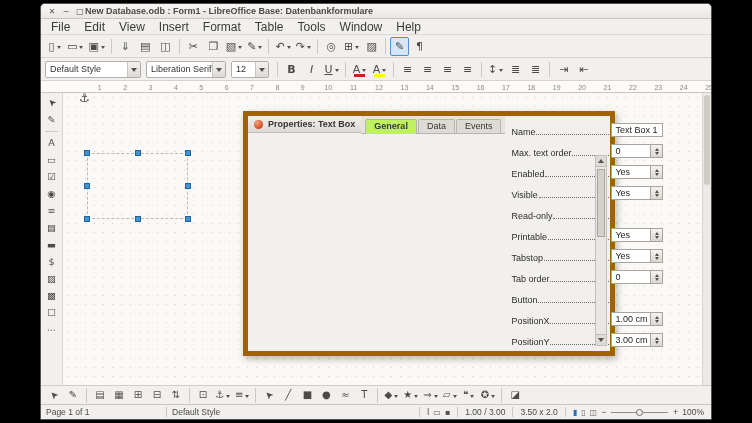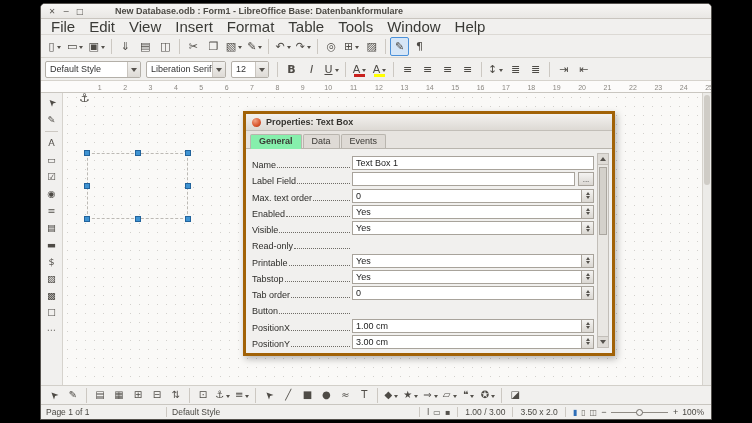--- a/index.html
+++ b/index.html
@@ -4,21 +4,21 @@
 <style>
 *{box-sizing:border-box;margin:0;padding:0}
 html,body{width:752px;height:423px;background:#000;overflow:hidden;font-family:"Liberation Sans",sans-serif}
 .window{position:absolute;left:40px;top:3px;width:672px;height:417px;background:#f1f0ee;border:1px solid #55524e;border-radius:5px 5px 0 0;display:flex;flex-direction:column;overflow:hidden}
 
 .titlebar{height:15px;flex:none;display:flex;align-items:center;gap:4px;padding:0 6px;background:linear-gradient(#f7f6f4,#e9e7e4);border-bottom:1px solid #c9c5bf}
 .win-btn{font-size:8px;color:#5a5752;width:10px;text-align:center;line-height:11px;font-family:"DejaVu Sans",sans-serif}
 .title-text{font-size:9px;font-weight:bold;color:#4c4a45;margin-left:2px;white-space:nowrap;overflow:hidden}
 
 .menubar{height:16px;flex:none;display:flex;align-items:center;padding:0 3px;background:#f1f0ee;border-bottom:1px solid #dcd9d4}
-.menu-item{font-size:15px;color:#3a3a36;padding:1px 7px;border-radius:2px}
+.menu-item{font-size:12px;color:#3a3a36;padding:1px 7px;border-radius:2px}
 
 .toolbar{height:23px;flex:none;display:flex;align-items:center;padding:0 4px;background:#f1f0ee;border-bottom:1px solid #d6d3cd;gap:1px}
 .tb-rest{display:flex;align-items:center;gap:1px}
 .tbtn{height:19px;min-width:19px;display:inline-flex;align-items:center;justify-content:center;border-radius:2px;color:#4e4b46;padding:0 2px}
 .tbtn .glyph{font-family:"DejaVu Sans",sans-serif;font-size:11px;line-height:1}
 .tbtn.drop::after{content:"";width:0;height:0;border:2.5px solid transparent;border-top:3.5px solid #55524d;margin-left:2px;transform:translateY(2px)}
 .tbtn.active{border:1px solid #4a90d9;background:#d6e6f7}
 .tsep{width:1px;height:15px;background:#ccc8c2;margin:0 3px;flex:none}
 .colorbar{background-image:linear-gradient(var(--swatch),var(--swatch));background-size:11px 3px;background-position:center bottom 2px;background-repeat:no-repeat}
 .tbtn[data-name="bold-button"] .glyph{font-weight:bold}
@@ -44,27 +44,27 @@
 .vscroll{width:9px;flex:none;background:#ecebe8;border-left:1px solid #d6d3cd}
 .vthumb{margin:2px 1px;height:90px;background:#cfccc6;border-radius:3px}
 .anchor{position:absolute;left:16px;top:-2px;font-family:"DejaVu Sans",sans-serif;font-size:12px;color:#55524d}
 .push-btn{position:absolute;left:44px;top:22px;width:80px;height:19px;display:flex;align-items:center;justify-content:center;font-size:9px;color:#2e2d2a;background:linear-gradient(#fbfbfa,#dedbd6);border:1px solid #8f8b84;border-radius:2px}
 .selbox{position:absolute;left:24px;top:60px;width:101px;height:66px;border:1px dashed #bcb9b4}
 .handle{position:absolute;width:6px;height:6px;background:#3f93d2;border:1px solid #22639c}
 .h-tl{left:-4px;top:-4px}.h-tm{left:calc(50% - 3px);top:-4px}.h-tr{right:-4px;top:-4px}
 .h-ml{left:-4px;top:calc(50% - 3px)}.h-mr{right:-4px;top:calc(50% - 3px)}
 .h-bl{left:-4px;bottom:-4px}.h-bm{left:calc(50% - 3px);bottom:-4px}.h-br{right:-4px;bottom:-4px}
 
-.dialog{position:absolute;left:202px;top:107px;width:372px;height:245px;background:#f1f0ee;border:3px solid #a16207;box-shadow:2px 3px 7px rgba(0,0,0,.28);z-index:5;display:flex;flex-direction:column}
+.dialog{position:absolute;left:202px;top:107px;width:372px;height:245px;background:#f1f0ee;border:5px solid #a16207;box-shadow:2px 3px 7px rgba(0,0,0,.28);z-index:5;display:flex;}
 .dlg-title{height:17px;flex:none;display:flex;align-items:center;gap:5px;padding:0 6px;background:linear-gradient(#f3f1ef,#ddd9d4);border-bottom:1px solid #c2beb8}
 .dlg-icon{width:9px;height:9px;flex:none;border-radius:50%;background:radial-gradient(circle at 35% 30%,#f2a385,#d9542c 60%,#a33315)}
 .dlg-title-text{font-size:9px;font-weight:bold;color:#35332f;white-space:nowrap}
 .tabs{height:18px;flex:none;display:flex;align-items:flex-end;padding:2px 4px 0;background:#e7e4e0;border-bottom:1px solid #b9b5ae;gap:1px}
 .tab{font-size:9px;color:#3a3834;padding:1px 8px 2px;border:1px solid #b9b5ae;border-bottom:none;border-radius:2px 2px 0 0;background:#dedad5}
-.tab.active{background:#86efac;position:relative;top:1px;padding-bottom:3px;font-weight:bold}
+.tab.active{background:#bef264;position:relative;top:1px;padding-bottom:3px;font-weight:bold}
 .props{flex:1;padding:5px 18px 4px 6px;display:flex;flex-direction:column;justify-content:space-between;position:relative;min-height:0}
 .prow{height:16px;display:flex;align-items:flex-end}
 .plbl-wrap{width:100px;flex:none;display:flex;align-items:baseline}
 .plbl{font-size:9px;color:#2e2d2a;white-space:nowrap}
 .dots{flex:1;border-bottom:1px dotted #6f6c66;margin:0 2px 2px 1px;min-width:4px}
 .pfield{flex:1;display:flex;align-items:center}
 .pinput{flex:1;height:14px;background:#fff;border:1px solid #a8a39b;display:flex;align-items:center;padding:0 3px;overflow:hidden}
 .pval{font-size:9px;color:#222;white-space:nowrap}
 .spin{width:12px;height:14px;flex:none;border:1px solid #a8a39b;border-left:none;background:linear-gradient(#f4f3f1,#dbd8d3);display:flex;flex-direction:column;align-items:center;justify-content:center;gap:1px}
 .spin-up{width:0;height:0;border:2.5px solid transparent;border-bottom:3px solid #55524d}
@@ -395,33 +395,20 @@
             <span class="dots" data-name="dotted-leader"></span>
           </span>
           <span class="pfield" data-name="property-field">
             <span class="pinput" data-name="property-value-input">
               <span class="pval" data-name="property-value">Text Box 1</span>
             </span>
 
           </span>
         </div>
 
-        <div class="prow t-browse" data-name="property-row">
-          <span class="plbl-wrap" data-name="property-label-wrap">
-            <span class="plbl" data-name="property-label">Label Field</span>
-            <span class="dots" data-name="dotted-leader"></span>
-          </span>
-          <span class="pfield" data-name="property-field">
-            <span class="pinput" data-name="property-value-input">
-              <span class="pval" data-name="property-value"></span>
-            </span>
-
-            <span class="browse" data-name="browse-button">...</span>
-          </span>
-        </div>
 
         <div class="prow t-spin" data-name="property-row">
           <span class="plbl-wrap" data-name="property-label-wrap">
             <span class="plbl" data-name="property-label">Max. text order</span>
             <span class="dots" data-name="dotted-leader"></span>
           </span>
           <span class="pfield" data-name="property-field">
             <span class="pinput" data-name="property-value-input">
               <span class="pval" data-name="property-value">0</span>
             </span>
@@ -692,14 +679,14 @@
         <span class="view-icon" data-name="book-view-button">◫</span>
       </span>
     <span class="zoom-btn" data-name="zoom-out-button">−</span>
     <span class="zoom-slider" data-name="zoom-slider">
       <span class="zoom-thumb" data-name="zoom-slider-thumb"></span>
     </span>
     <span class="zoom-btn" data-name="zoom-in-button">+</span>
     <span class="sb-num" data-name="zoom-percentage">100%</span>
   </div>
 
-  <span class="title-text" data-name="window-title" style="position:absolute;left:72px;top:2px">New Database.odb : Form1 - LibreOffice Base: Datenbankformulare</span>
+  <span class="title-text" data-name="window-title" style="position:absolute;left:42px;top:2px">New Database.odb : Form1 - LibreOffice Base: Datenbankformulare</span>
 </div>
 
 </body></html>

